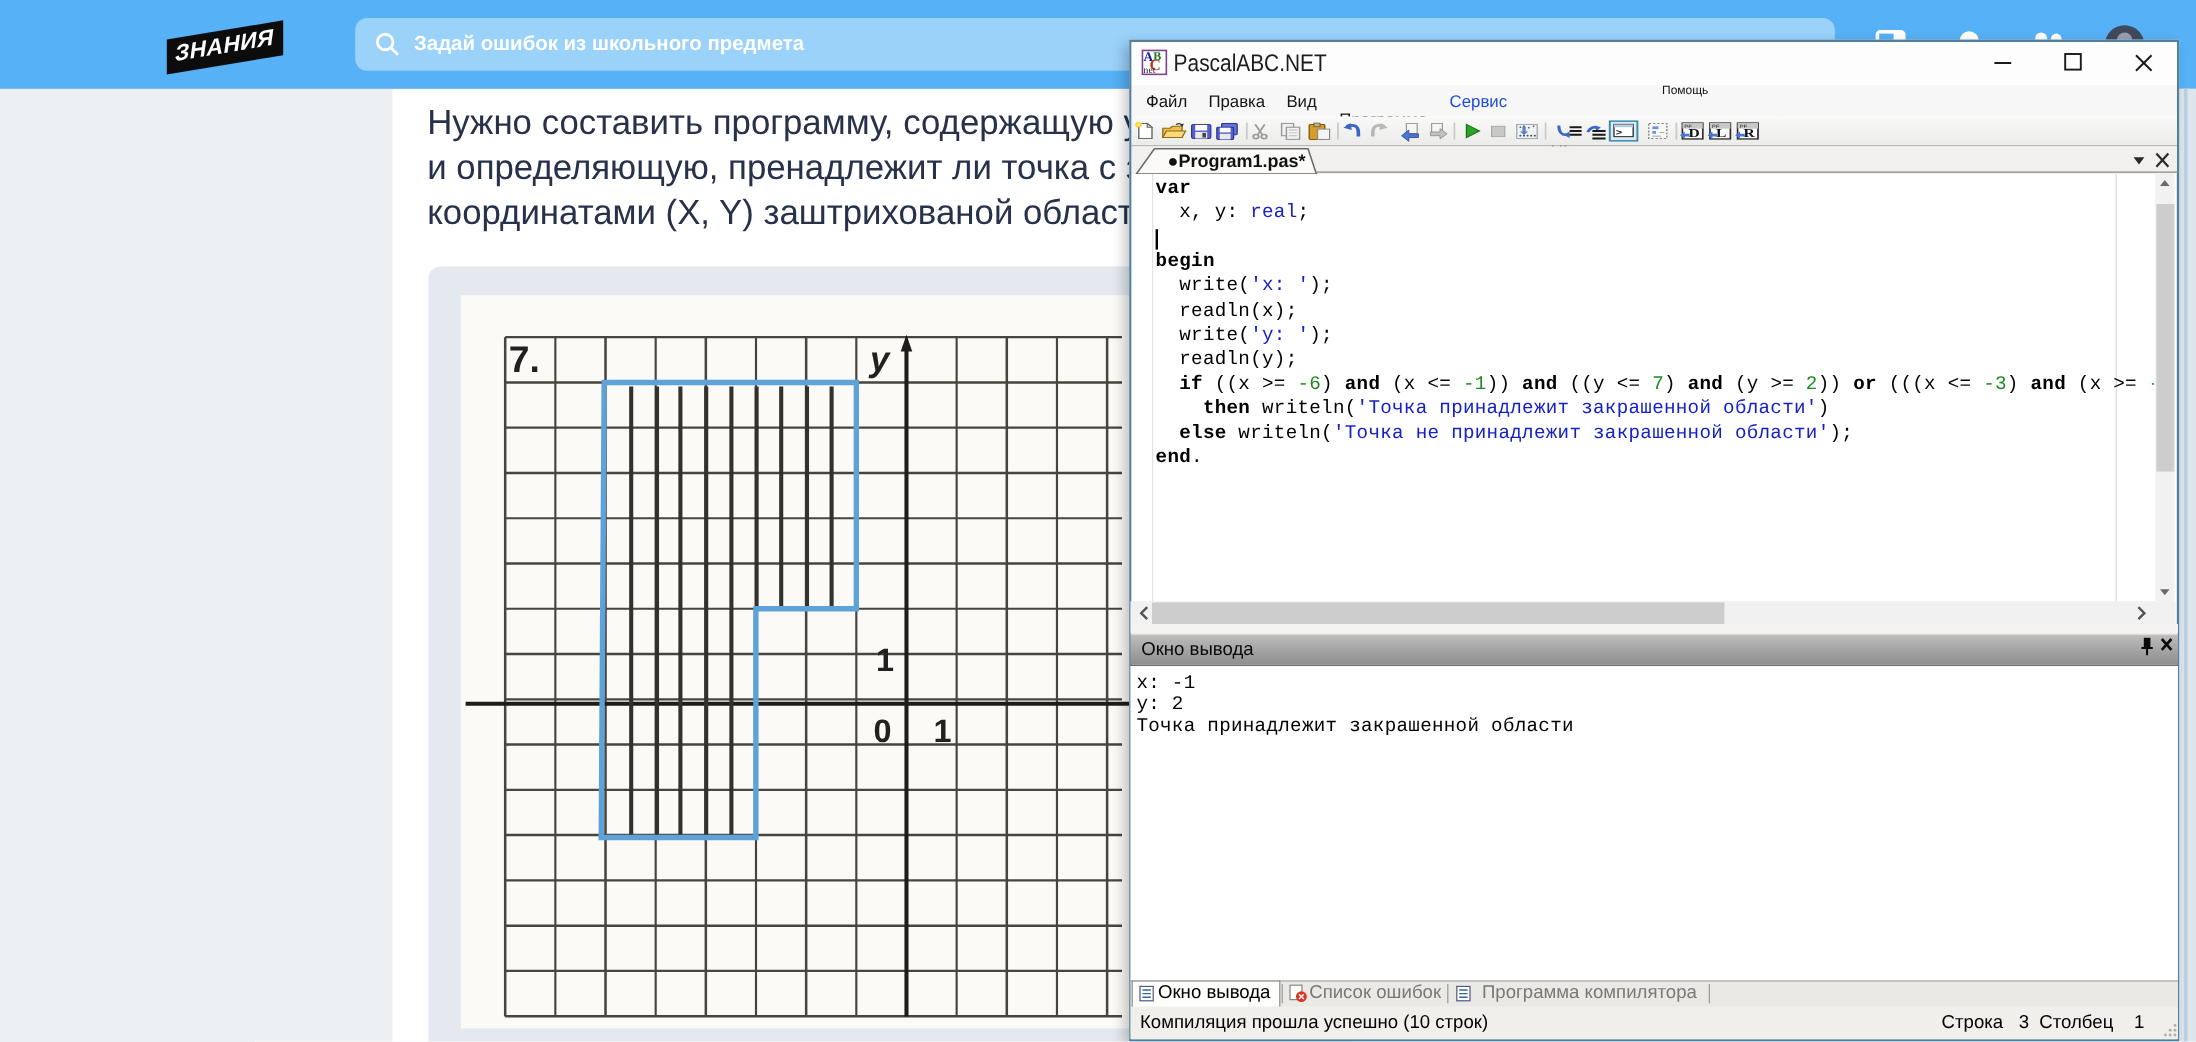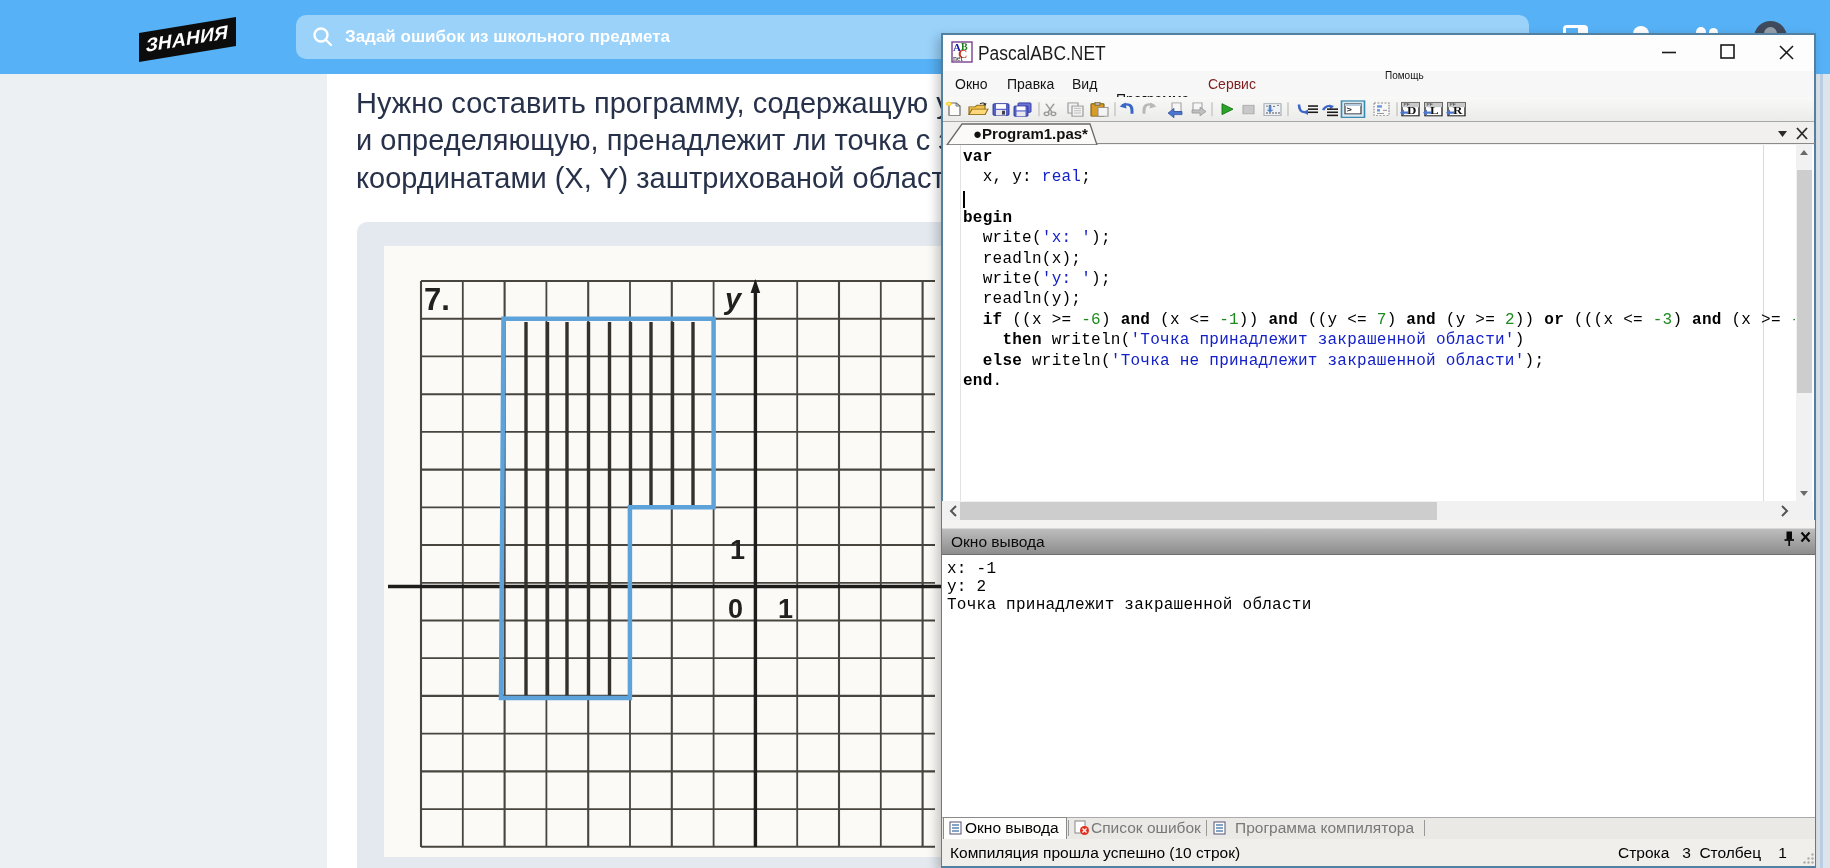--- a/index.html
+++ b/index.html
@@ -88,25 +88,25 @@
 <text x="2" y="20" font-family="Liberation Serif" font-size="8" fill="#202020">net</text>
   </svg>
 <div class="abs" style="left:978px;top:35px;height:36px;line-height:36px;font-size:20px;color:#1c1c1c;"><span style="display:inline-block;transform:scaleX(.87);transform-origin:0 50%;">PascalABC.NET</span></div>
 <svg class="abs" style="left:1656px;top:40px;" width="150" height="24" viewBox="0 0 150 24">
 <line x1="6" y1="12.5" x2="20" y2="12.5" stroke="#1a1a1a" stroke-width="1.6"></line>
 <rect x="65" y="5" width="13" height="13" fill="none" stroke="#1a1a1a" stroke-width="1.6"></rect>
 <line x1="124" y1="6" x2="137" y2="19" stroke="#1a1a1a" stroke-width="1.6"></line>
 <line x1="137" y1="6" x2="124" y2="19" stroke="#1a1a1a" stroke-width="1.6"></line>
   </svg>
 <div class="abs" style="left:943px;top:71px;width:871px;height:26px;background:#f7f7f7;"></div>
-<div class="abs" style="left:955px;top:71px;height:26px;line-height:26px;font-size:14px;color:#141414;">Окно</div>
+<div class="abs" style="left:955px;top:71px;height:26px;line-height:26px;font-size:14px;color:#141414;">Файл</div>
 <div class="abs" style="left:1007px;top:71px;height:26px;line-height:26px;font-size:14px;color:#141414;">Правка</div>
 <div class="abs" style="left:1072px;top:71px;height:26px;line-height:26px;font-size:14px;color:#141414;">Вид</div>
 <div class="abs" style="left:1116px;top:86px;height:26px;line-height:26px;font-size:14px;color:#141414;">Программа</div>
-<div class="abs" style="left:1208px;top:71px;height:26px;line-height:26px;font-size:14px;color:#7f1d1d;">Сервис</div>
+<div class="abs" style="left:1208px;top:71px;height:26px;line-height:26px;font-size:14px;color:#1d4ed8;">Сервис</div>
 <div class="abs" style="left:1274px;top:71px;height:26px;line-height:26px;font-size:14px;color:#141414;margin-top:32px;">Модули</div>
 <div class="abs" style="left:1342px;top:63px;height:26px;line-height:26px;font-size:10px;color:#141414;margin-left:43px;">Помощь</div>
 <div class="abs" style="left:943px;top:97px;width:871px;height:25px;background:linear-gradient(#f9f9f8,#ebebe9);border-bottom:1px solid #a8a8a6;box-sizing:border-box;"></div>
 <svg class="abs" style="left:942px;top:97px;" width="540" height="24" viewBox="0 0 540 24">
     <g transform="translate(0,2.8) scale(1,0.78)">
       <path d="M7 4 L14 4 L18 8 L18 20 L7 20 Z" fill="#fdfdfd" stroke="#6a6a6a" stroke-width="1.2"></path>
       <path d="M14 4 L14 8 L18 8 Z" fill="#d8d8d8" stroke="#6a6a6a" stroke-width="1"></path>
       <circle cx="6.8" cy="5.2" r="2.8" fill="#ffd427"></circle>
       <circle cx="6.8" cy="5.2" r="1.1" fill="#fff3b0"></circle>
       <path d="M27 9 L27 19 L43 19 L43 7 L35 7 L33 9 Z" fill="#f0c04a" stroke="#8a6a1a" stroke-width="1.1"></path>

